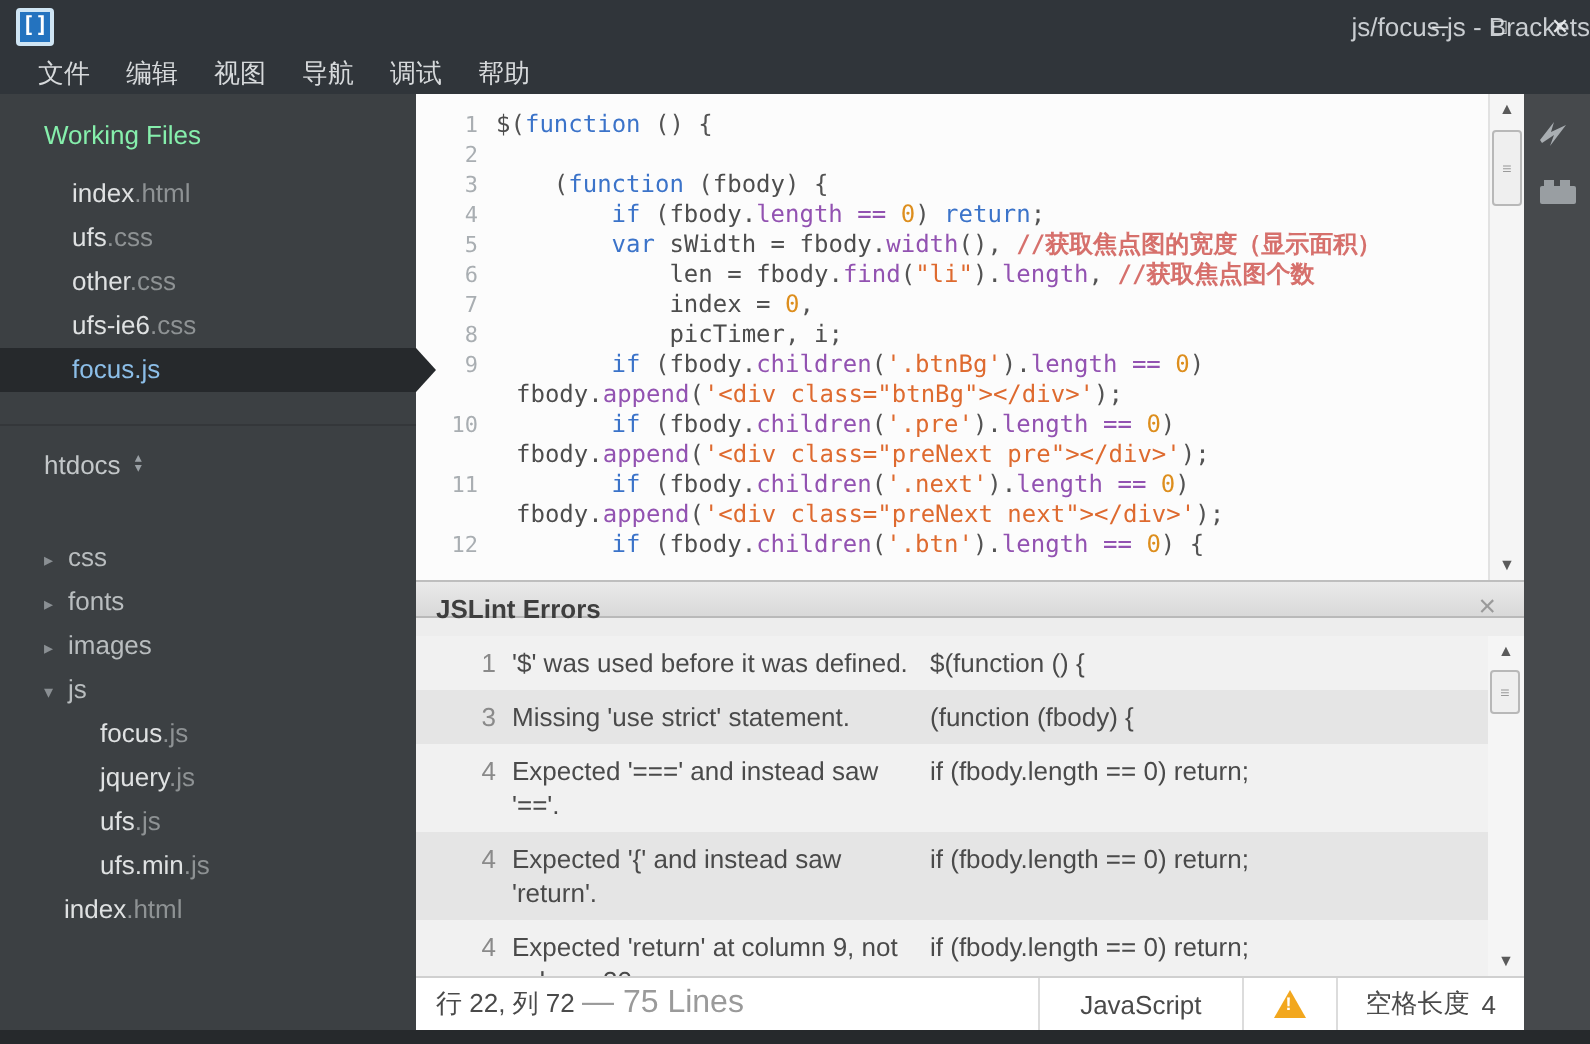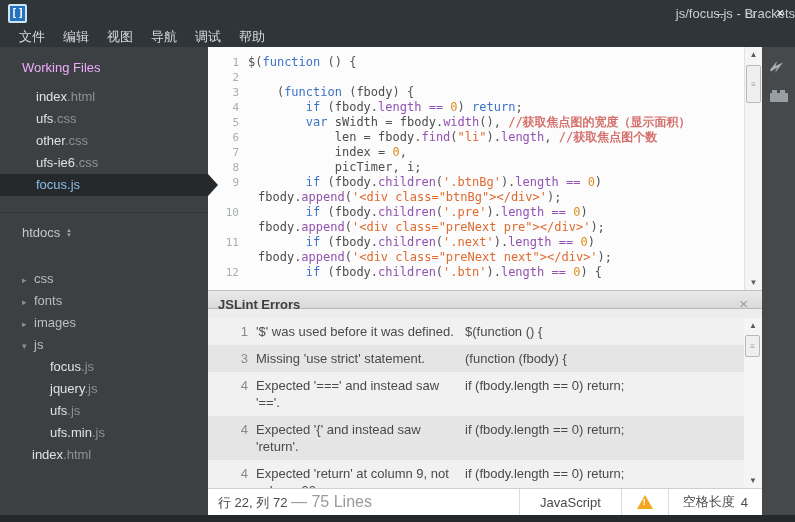--- a/index.html
+++ b/index.html
@@ -21,21 +21,21 @@
     position:absolute; left:0; right:0; top:0; height:27px; line-height:27px;
     text-align:right; color:#C9CDD1; font-size:13px;
   }
   .win-controls { position:absolute; right:8px; top:0; height:27px; display:flex; align-items:center; gap:16px; }
   .win-btn { color:#E6E8EA; font-size:11px; width:14px; text-align:center; cursor:default; }
   
   .menubar { position:absolute; top:27px; left:0; right:16px; height:20px; display:flex; padding-left:10px; }
   .menu-item { color:#D6D9DB; font-size:13px; padding:0 9px; line-height:20px; }
   
   .sidebar { position:absolute; left:0; top:47px; width:208px; bottom:0; background:#3C4043; z-index:5; }
-  .wf-header { padding:13px 0 0 22px; color:#f0abfc; font-size:13px; height:31px; }
+  .wf-header { padding:13px 0 0 22px; color:#86efac; font-size:13px; height:31px; }
   .wf-list { list-style:none; margin-top:8px; }
   .wf-row { position:relative; height:22px; line-height:22px; padding-left:36px; color:#DFE1E2; }
   .wf-row .ext { color:#8E9294; }
   .wf-row.selected { background:#26292C; color:var(--sel-blue,#8CBEE8); }
   .wf-row.selected .ext { color:var(--sel-blue,#8CBEE8); }
   .wf-row.selected::after {
     content:""; position:absolute; right:-10px; top:0;
     border-top:11px solid transparent; border-bottom:11px solid transparent;
     border-left:10px solid #26292C;
   }

